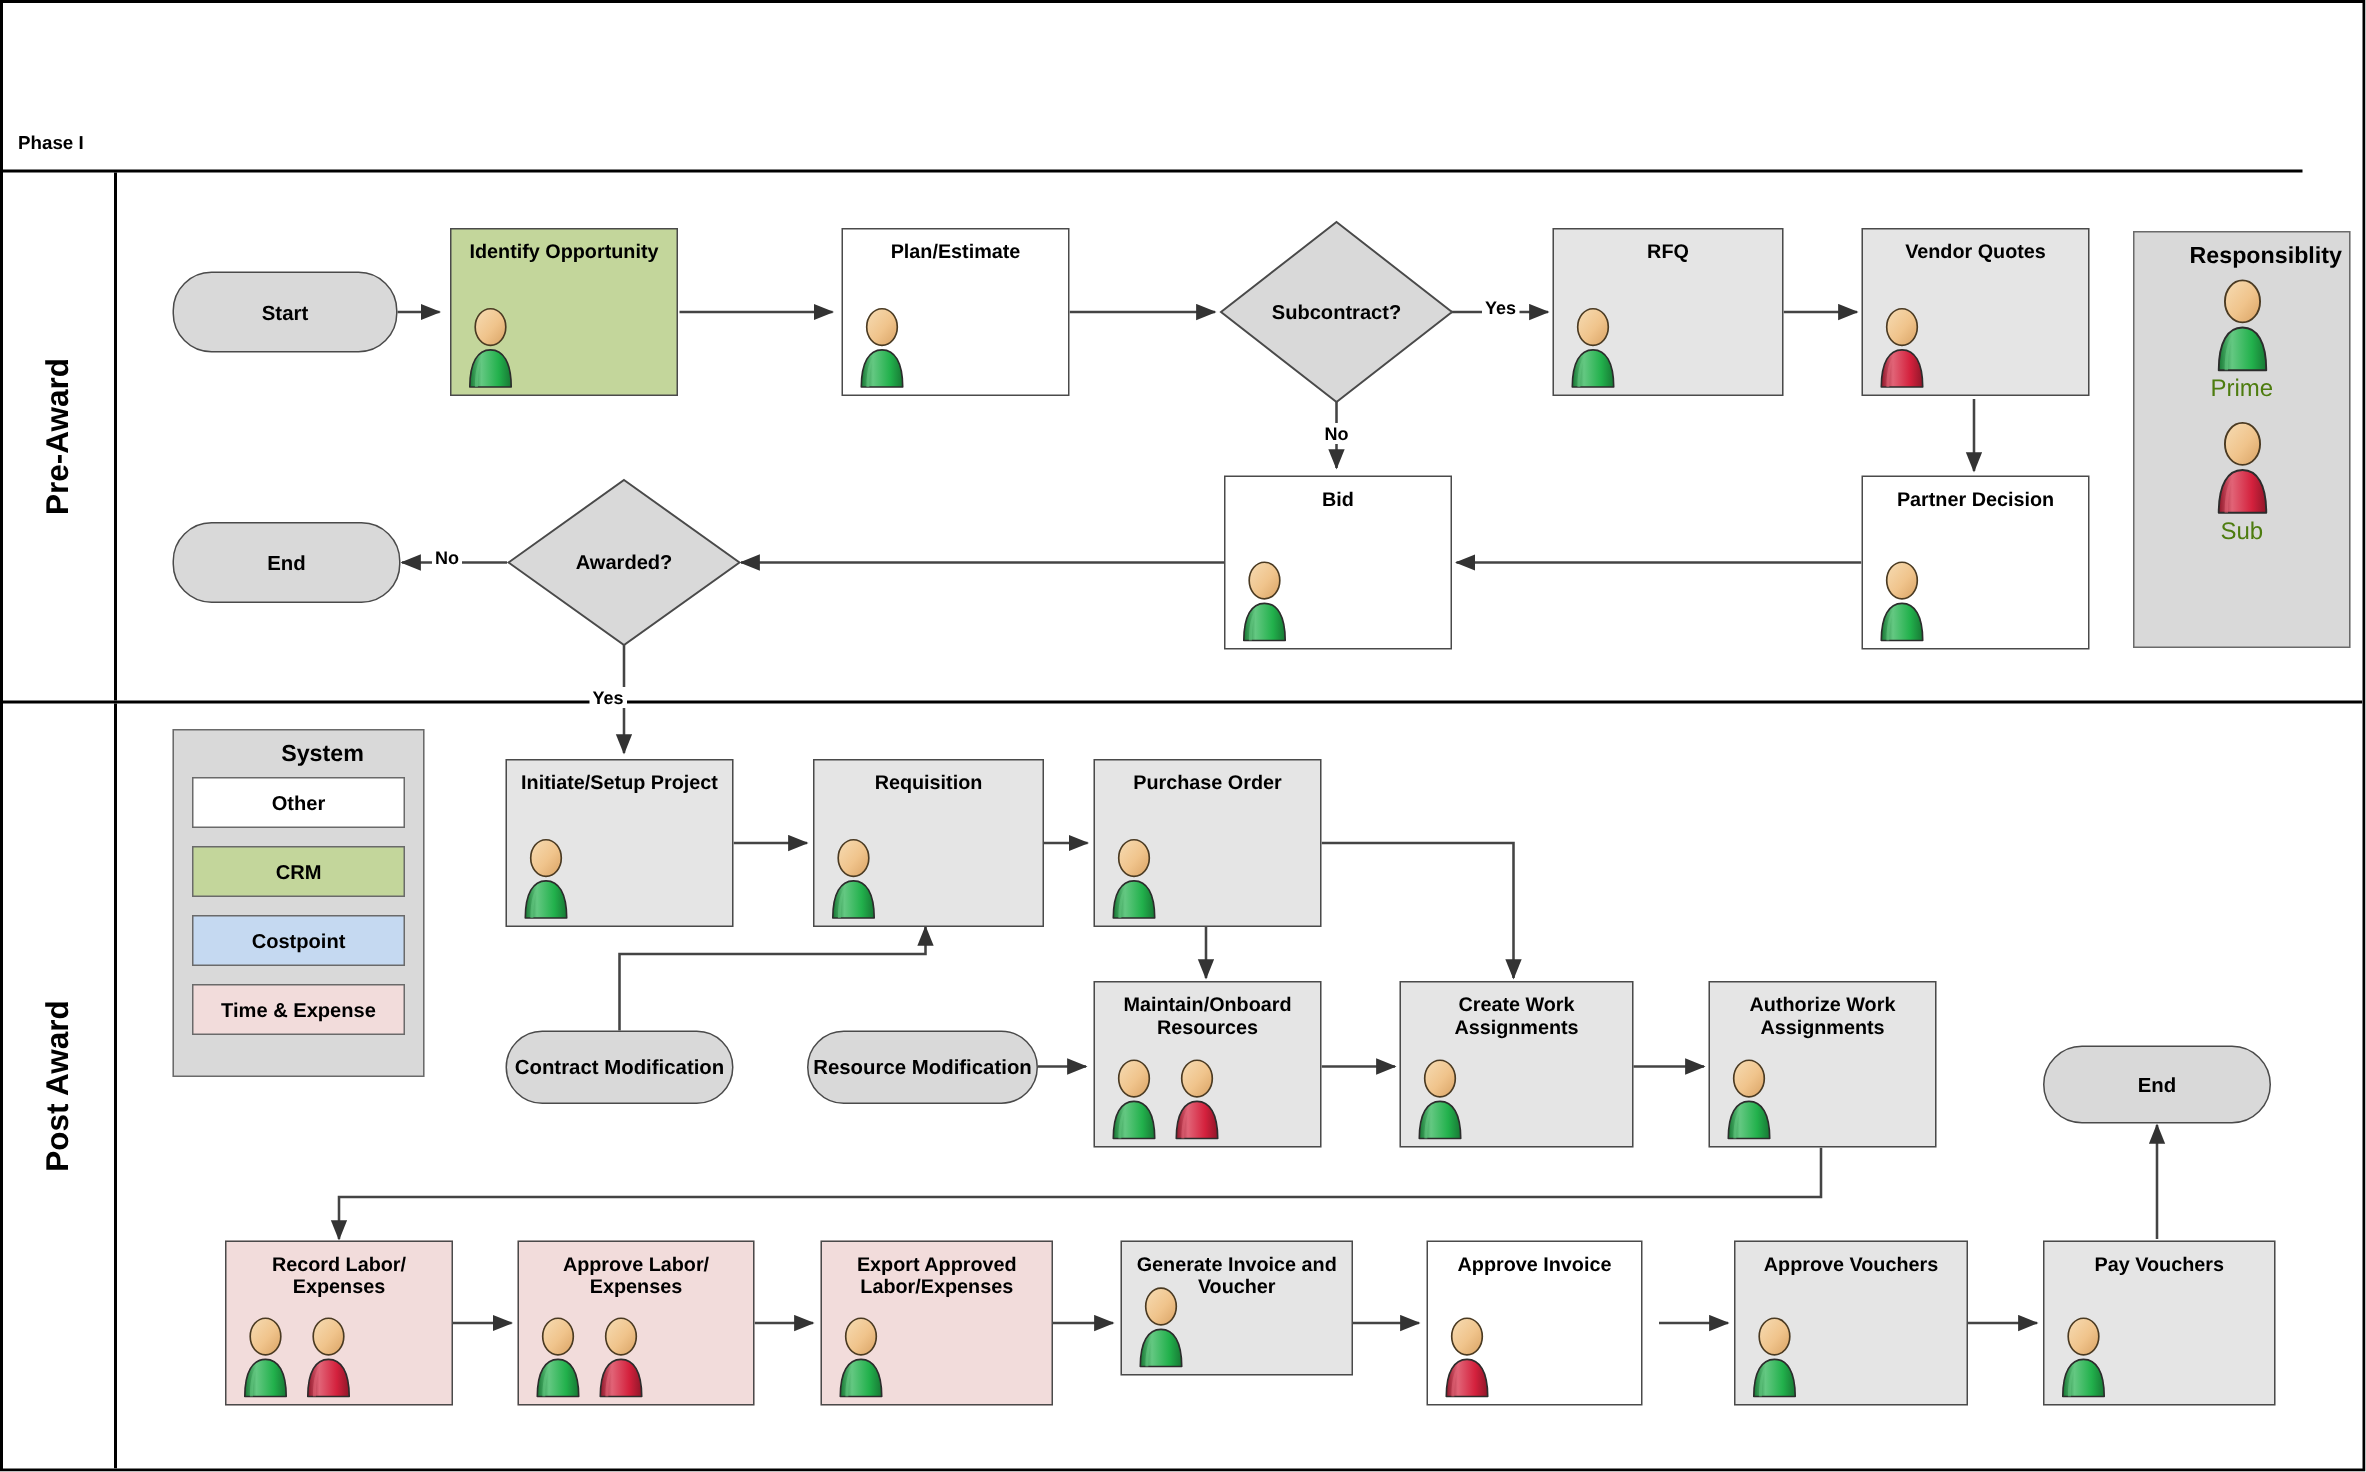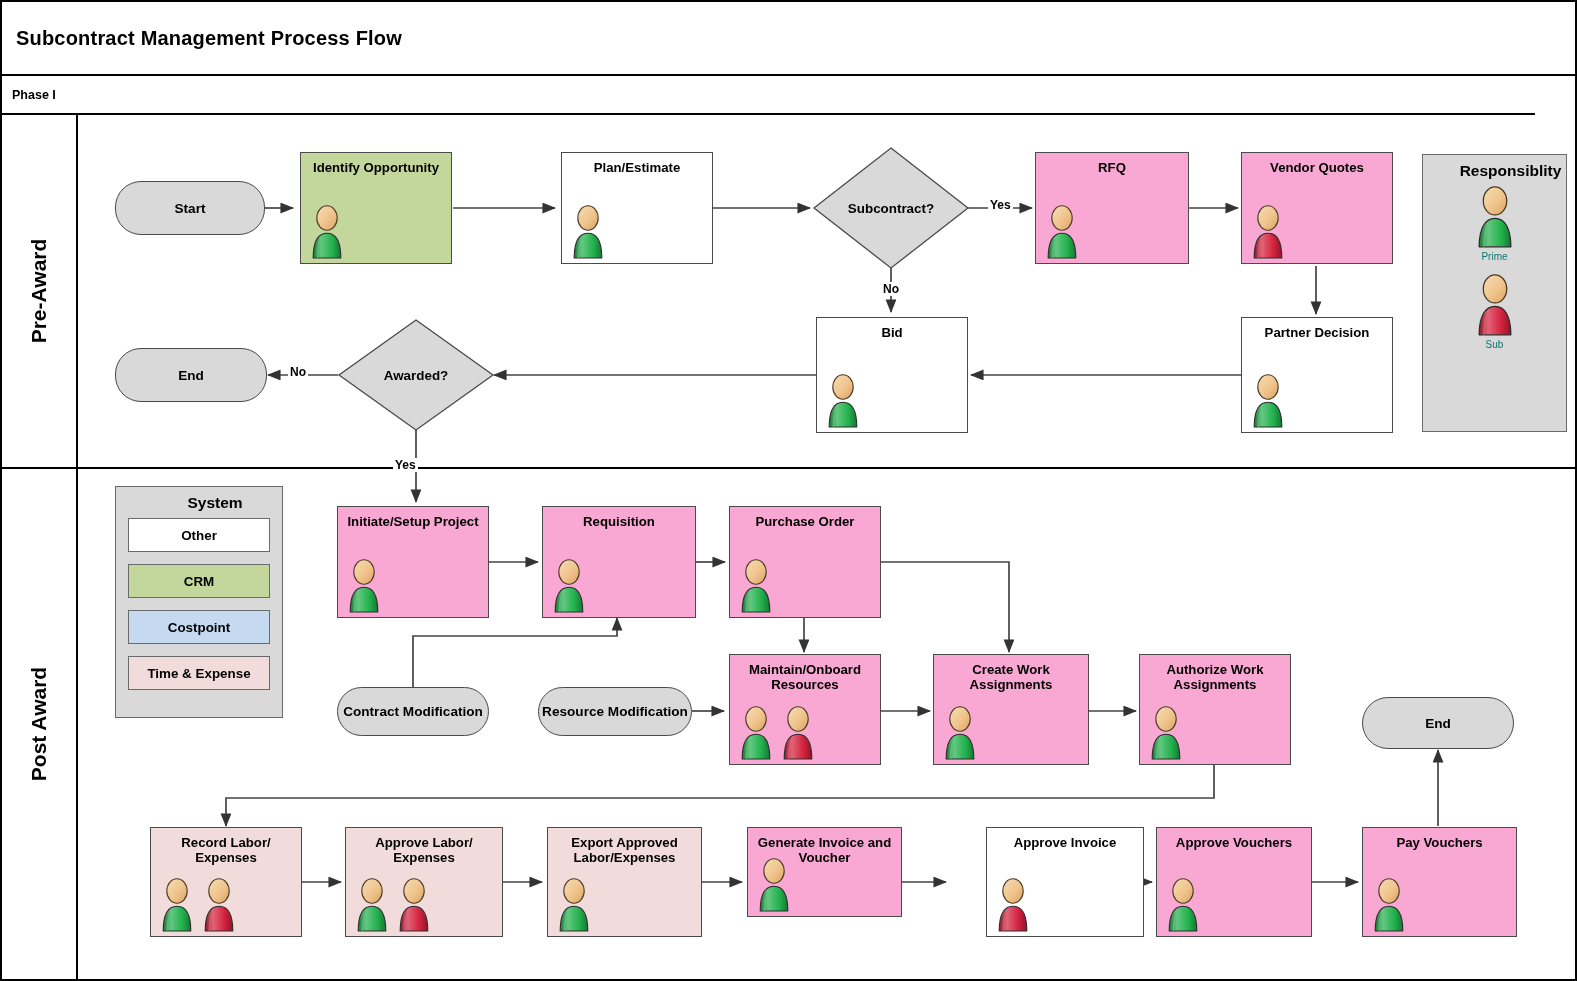--- a/index.html
+++ b/index.html
@@ -35,47 +35,44 @@
   .node .cap{position:absolute;left:4px;right:4px;top:7px;text-align:center;
      font-size:13.2px;font-weight:bold;color:#000;line-height:1.17;}
   .node.pill{border-radius:26px;background:#d9d9d9;border:1.3px solid #4a4a4a;
      display:flex;align-items:center;justify-content:center;
      font-size:13.6px;font-weight:bold;color:#000;}
   .node.dec{background:transparent;border:none;}
   .node.dec .dlabel{position:absolute;left:0;right:0;top:50%;transform:translateY(-50%);
      text-align:center;font-size:13.4px;font-weight:bold;color:#000;z-index:2;}
   .sys-other{background:#ffffff;}
   .sys-crm{background:#c3d69b;}
-  .sys-cp{background:#f9a8d4;}
+  .sys-cp{background:#e5e5e5;}
   .sys-te{background:#f2dcdb;}
 
   .actors{position:absolute;left:6px;bottom:4px;display:flex;gap:2px;align-items:flex-end;}
 
   
   .legend{position:absolute;background:#d9d9d9;border:1.3px solid #6a6a6a;box-sizing:border-box;}
   .legend .ltitle{text-align:center;font-size:15.5px;font-weight:bold;color:#000;
      margin:7px 0 6px 0;padding-left:32px;}
   .sysrow{height:34px;margin:0 12px 12px 12px;border:1.3px solid #6a6a6a;
      display:flex;align-items:center;justify-content:center;
      font-size:13.4px;font-weight:bold;color:#000;box-sizing:border-box;}
   .respblk{display:flex;flex-direction:column;align-items:center;margin-top:4px;}
-  .respblk .rlbl{font-size:10px;color:#0f766e;margin-top:3px;}
+  .respblk .rlbl{font-size:16px;color:#4d7c0f;margin-top:3px;}
 
   
   .elabel{position:absolute;font-size:12px;font-weight:bold;color:#000;
      background:#fff;padding:0 2px;white-space:nowrap;}
 </style>
 </head>
 <body>
 
 <div id="page">
 
-  <div id="title-band">
-    <div id="title-text">Subcontract Management Process Flow</div>
-  </div>
 
   <div id="phase-band">
     <div id="phase-text">Phase I</div>
   </div>
 
   <div class="lane" id="lane-pre">
     <div class="lane-hdr">
       <span>Pre-Award</span>
     </div>
   </div>
@@ -650,21 +647,21 @@
                 <stop offset="100%" stop-color="#d9a263"></stop>
               </linearGradient>
             </defs>
             <ellipse cx="20" cy="13" rx="10.2" ry="12.2" fill="url(#hds)" stroke="#4a3a22" stroke-width="1.1"></ellipse>
             <path d="M6.2,53 C6.2,36.5 11.5,28.2 20,28.2 C28.5,28.2 33.8,36.5 33.8,53 Z" fill="url(#g22b14cs)" stroke="#2c2c2c" stroke-width="1.1" stroke-linejoin="round"></path>
             <path d="M9.6,53 C9.6,40 12.2,32.6 17,30.2 C13.2,33.8 11.6,41.5 11.6,53 Z" fill="#64c882" opacity=".55"></path>
           </svg></span>
     </div>
   </div>
 
-  <div class="node sys-other" style="left:984px;top:825px;width:158px;height:110px;">
+  <div class="node sys-other" style="left:949px;top:825px;width:144px;height:110px;">
     <div class="cap">Approve Invoice</div>
     <div class="actors">
       <span class="ic" style="display: inline-block; line-height: 0;"><svg width="40" height="54" viewBox="0 0 40 54" xmlns="http://www.w3.org/2000/svg">
             <defs>
               <linearGradient id="gd4213ds" x1="0" y1="0" x2="1" y2="0">
                 <stop offset="0%" stop-color="#901629"></stop>
                 <stop offset="28%" stop-color="#e16477"></stop>
                 <stop offset="70%" stop-color="#d4213d"></stop>
                 <stop offset="100%" stop-color="#901629"></stop>
               </linearGradient>

